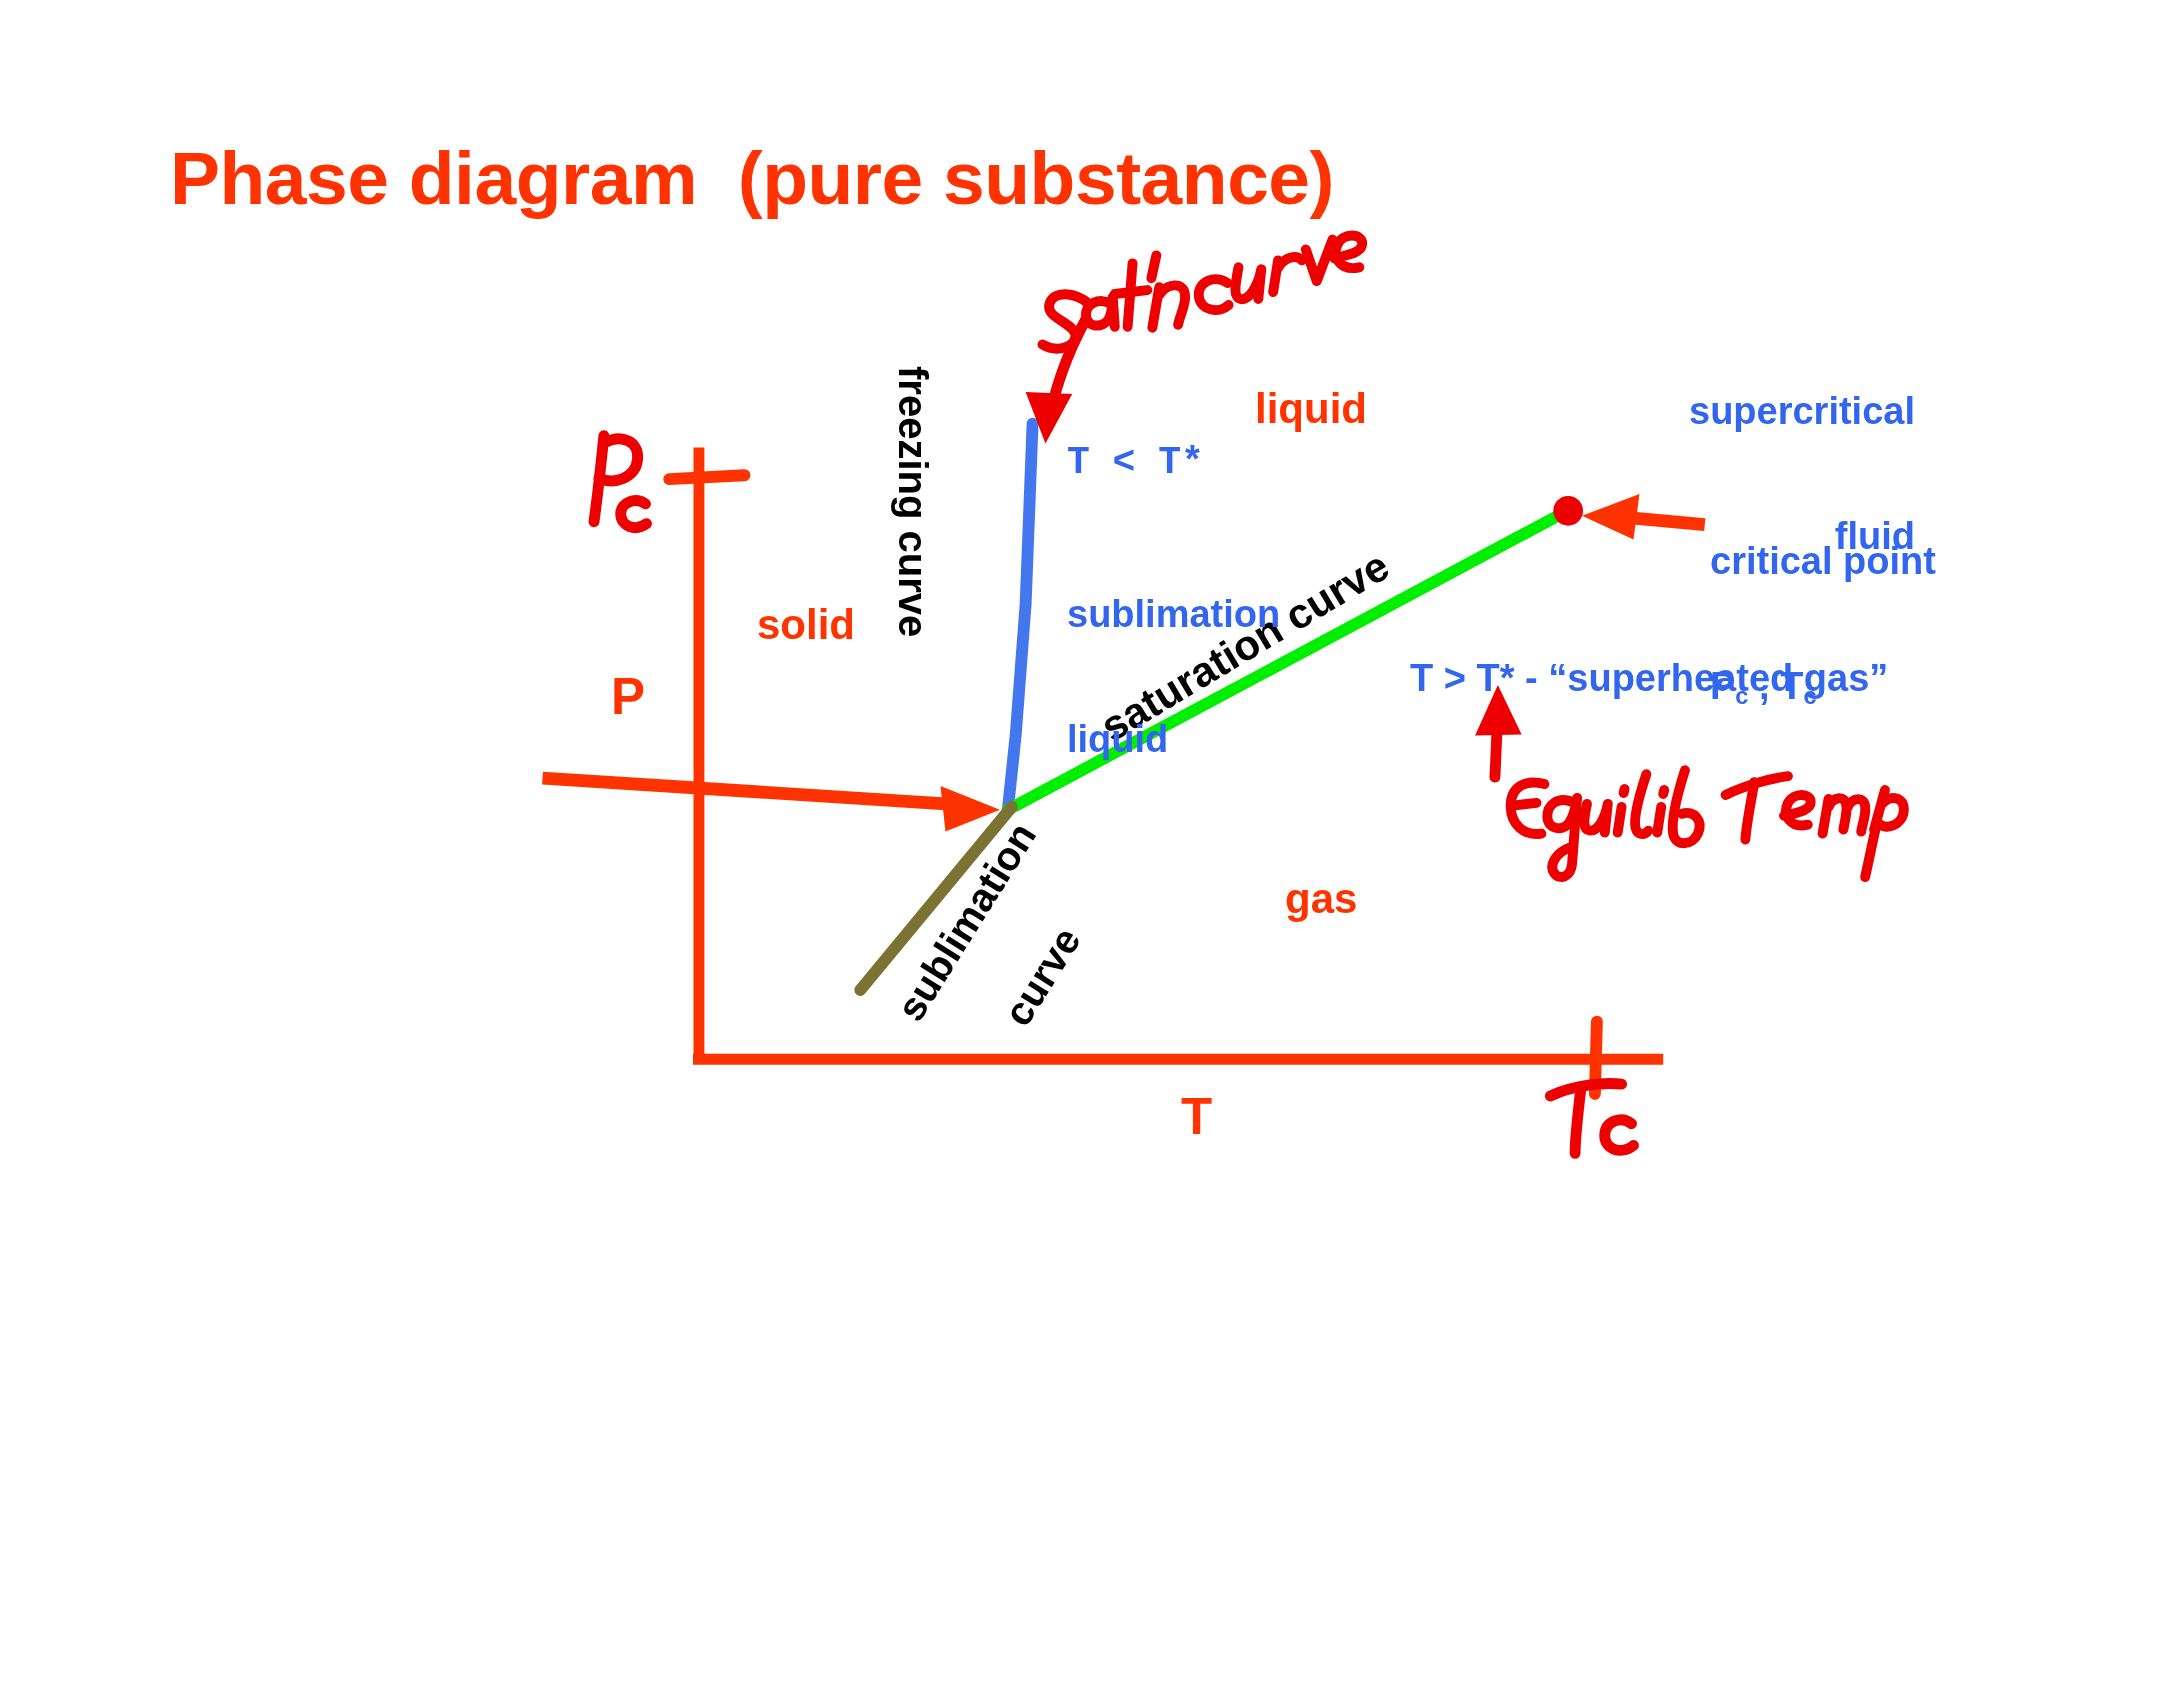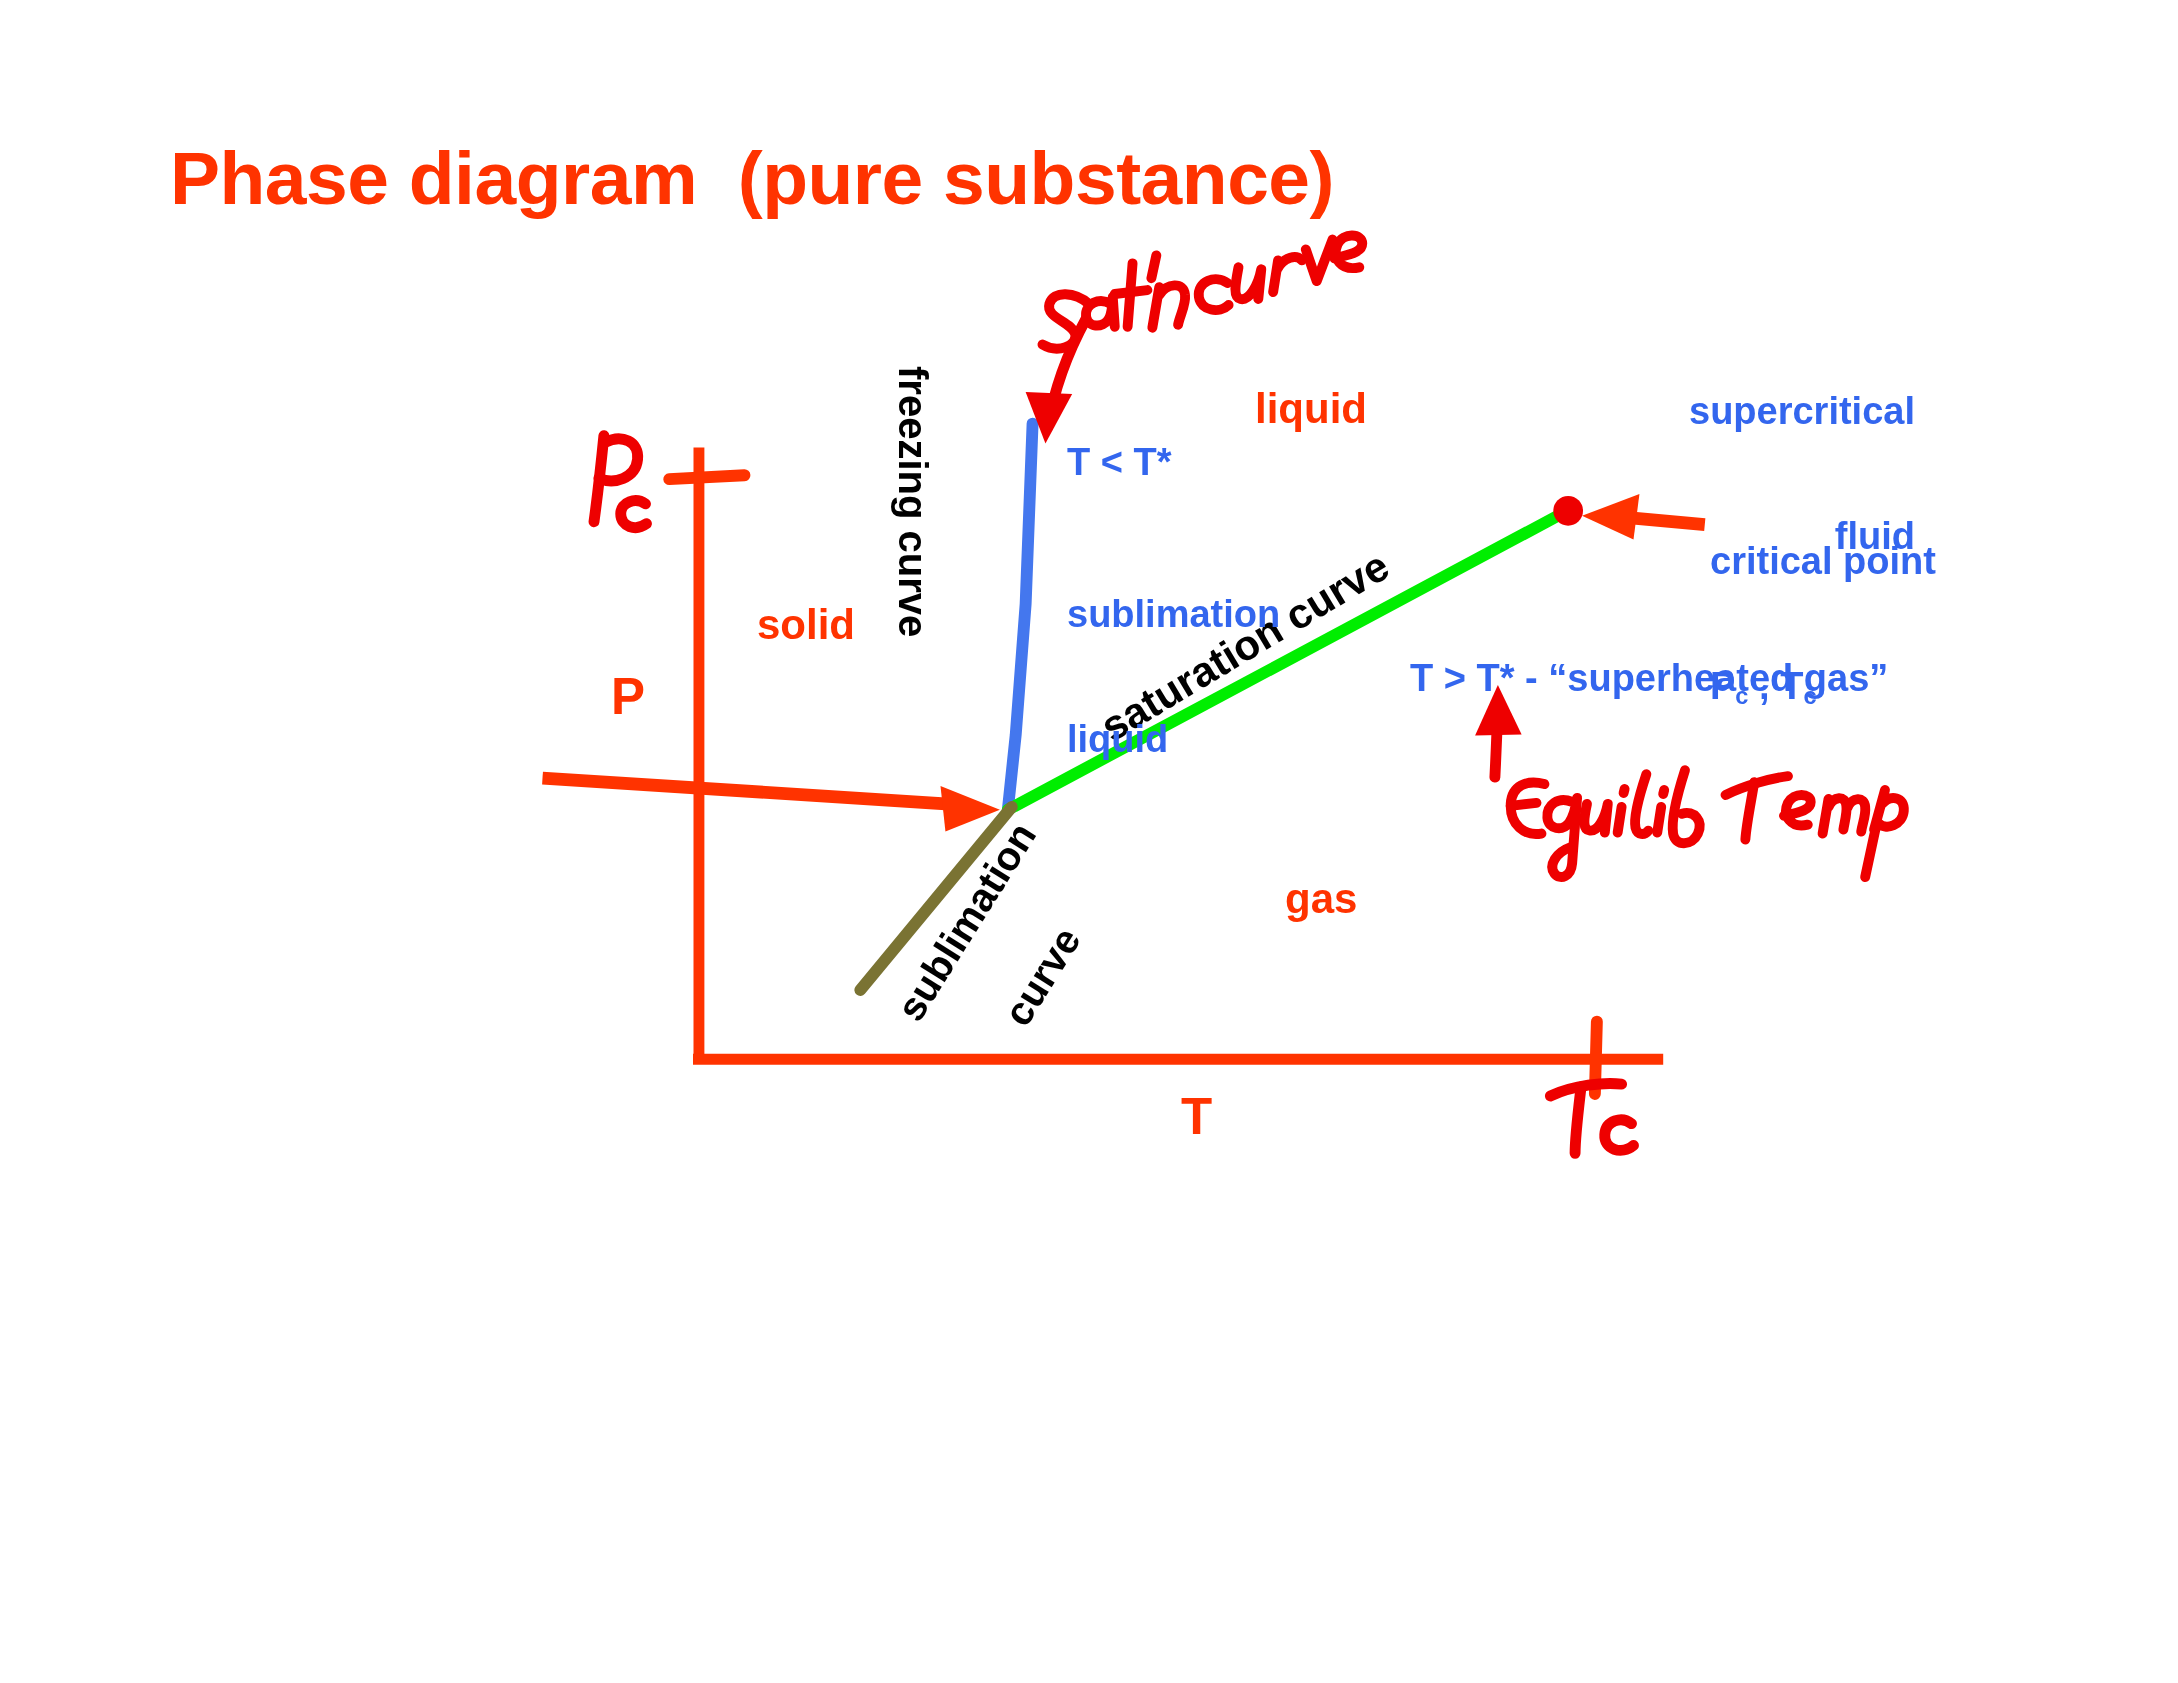--- a/index.html
+++ b/index.html
@@ -70,20 +70,21 @@
     left: 1710px; top: 457px;
     font-size: 38px; text-align: left; width: 297px;
   }
   #lbl-triple {
     left: 265px; top: 757px;
     font-size: 38px; text-align: center; width: 287px;
   }
   #lbl-tlt {
     left: 1067px; top: 442px;
     font-size: 38px;
+    font-family: Liberation Mono, monospace;
   }
   #lbl-supercooled {
     left: 1067px; top: 510px;
     font-size: 38px;
   }
   #lbl-tgt {
     left: 1410px; top: 658px;
     font-size: 38px;
   }
 

